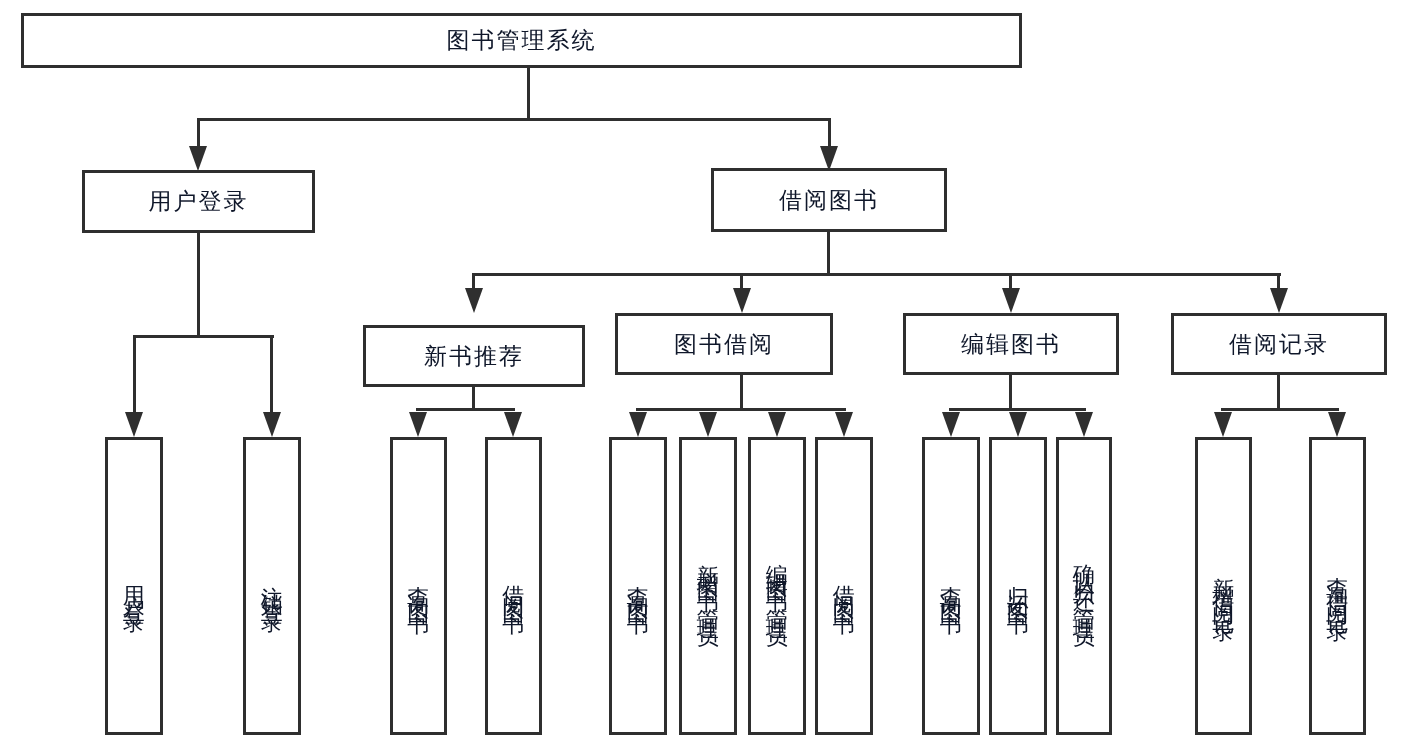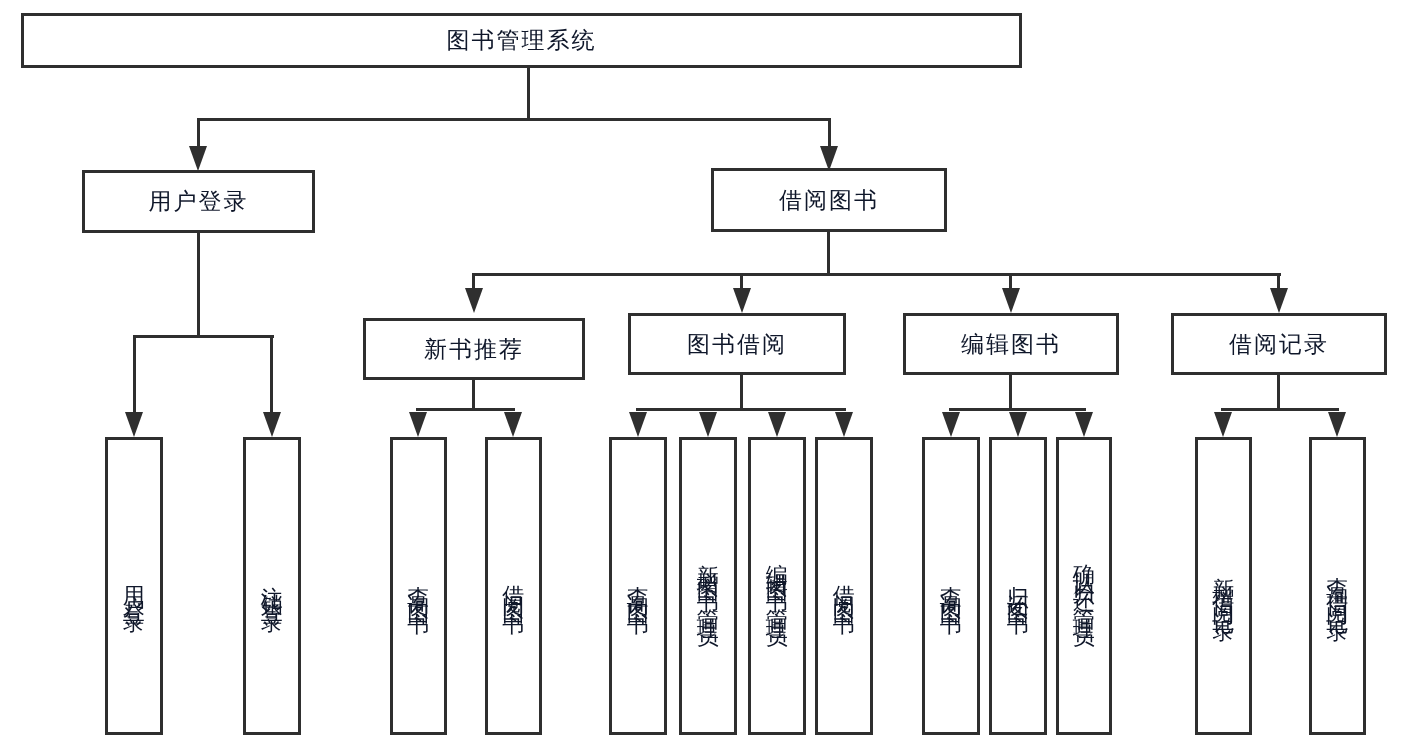--- a/index.html
+++ b/index.html
@@ -80,25 +80,25 @@
   </div>
 
   <div class="node" style="left:82px;top:170px;width:233px;height:63px;">
     <span>用户登录</span>
   </div>
 
   <div class="node" style="left:711px;top:168px;width:236px;height:64px;">
     <span>借阅图书</span>
   </div>
 
-  <div class="node" style="left:363px;top:318px;width:222px;height:62px;">
+  <div class="node" style="left:363px;top:325px;width:222px;height:62px;">
     <span>新书推荐</span>
   </div>
 
-  <div class="node" style="left:628px;top:313px;width:218px;height:62px;">
+  <div class="node" style="left:615px;top:313px;width:218px;height:62px;">
     <span>图书借阅</span>
   </div>
 
   <div class="node" style="left:903px;top:313px;width:216px;height:62px;">
     <span>编辑图书</span>
   </div>
 
   <div class="node" style="left:1171px;top:313px;width:216px;height:62px;">
     <span>借阅记录</span>
   </div>

